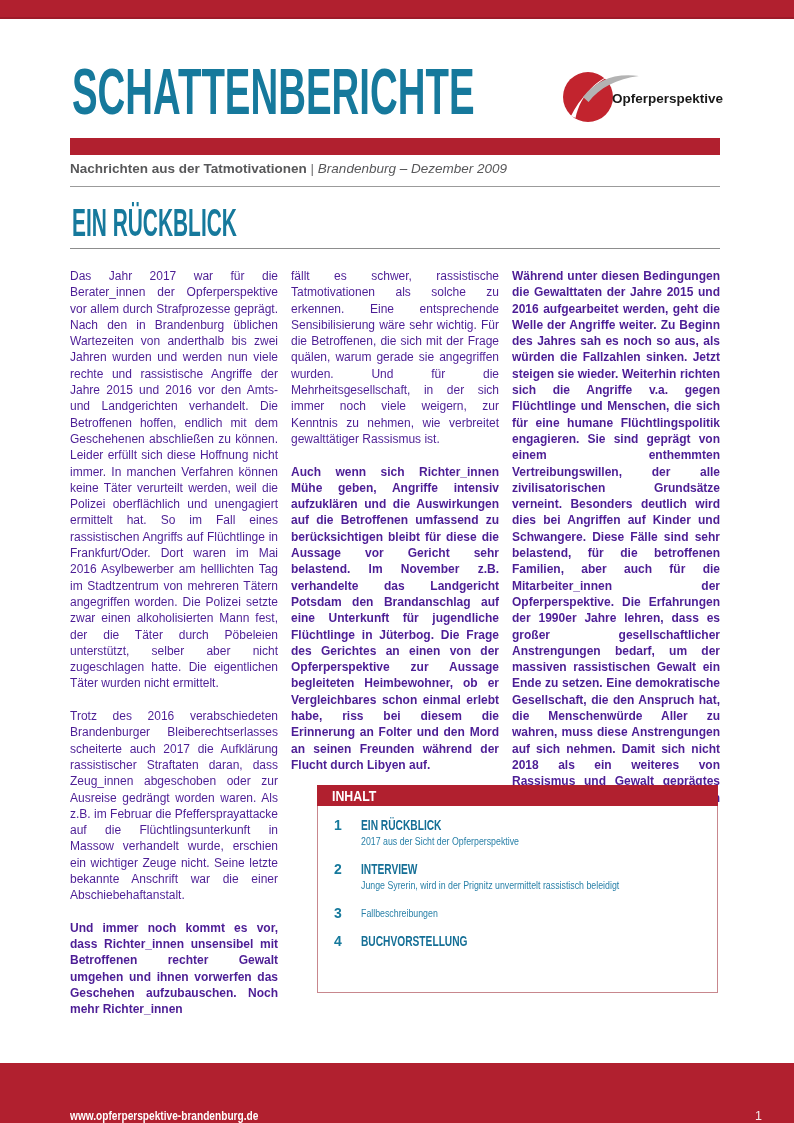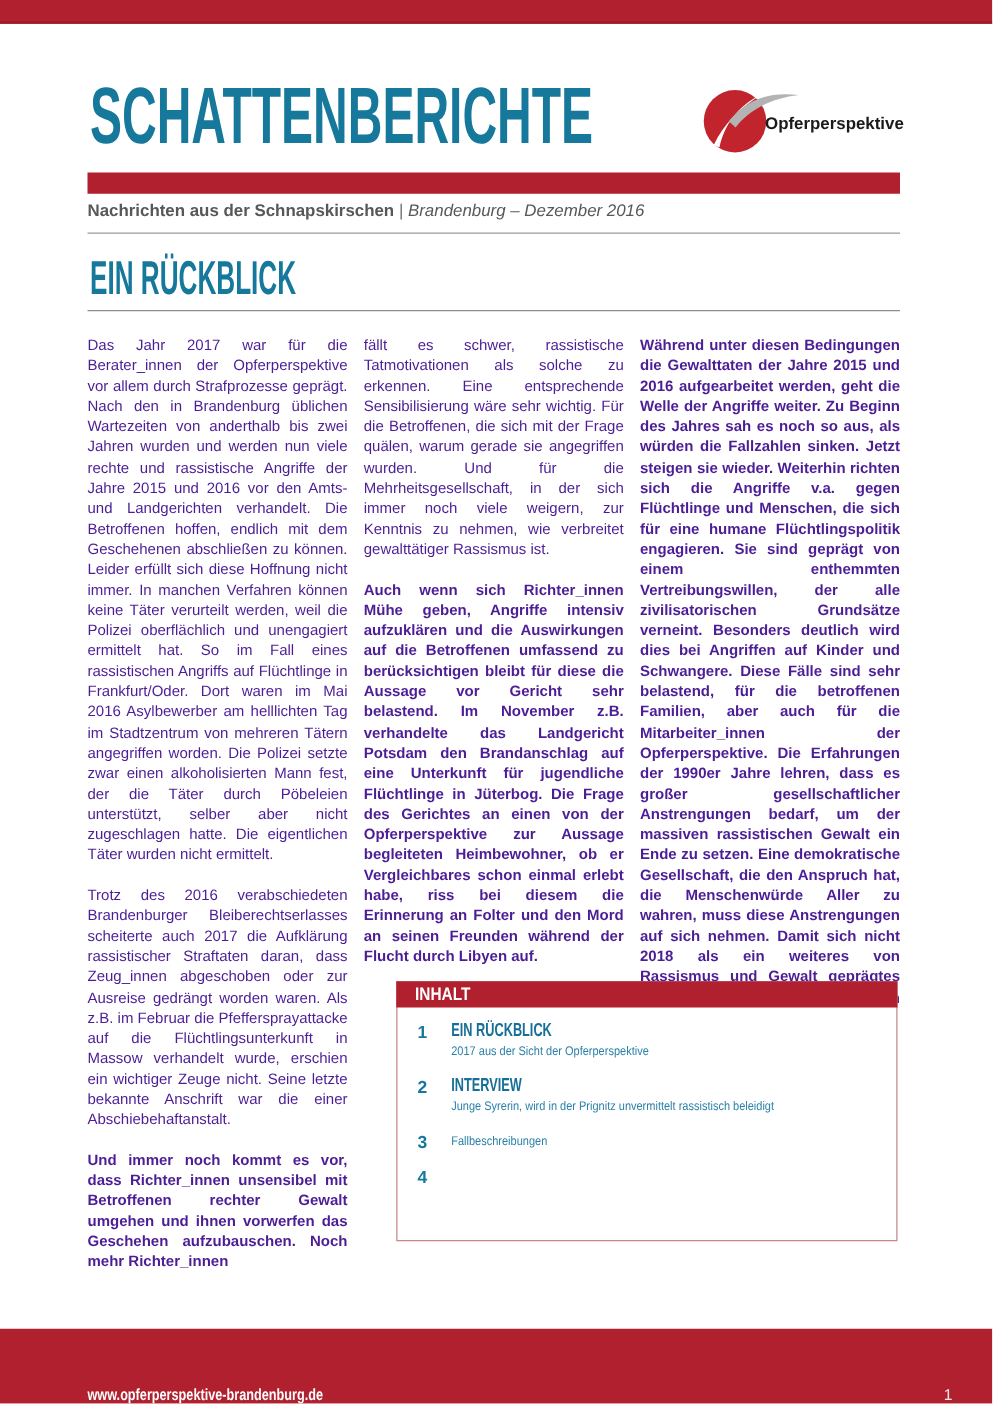--- a/index.html
+++ b/index.html
@@ -150,21 +150,21 @@
     <svg width="172" height="54" viewBox="0 0 172 54" xmlns="http://www.w3.org/2000/svg">
       <circle cx="26" cy="27" r="25" fill="#C2242E"></circle>
       <path d="M9 46 C 17 29, 33 12, 55 2 C 36 9, 19 23, 13.5 48 Z" fill="#ffffff"></path>
       <path d="M21 27 C 35 10, 52 3, 77 6 C 55 8.5, 37 18, 26.5 32 Z" fill="#B3B3B3"></path>
       <text x="50" y="33" font-size="13.5" font-weight="bold" fill="#1A1A1A" font-family="Liberation Sans, DejaVu Sans, sans-serif">Opferperspektive</text>
     </svg>
   </div>
 
   <div class="redband"></div>
 
-  <div class="tagline"><span class="tl-bold">Nachrichten aus der Schnapskirschen</span> <span class="tl-sep">|</span> <span class="tl-ital">Brandenburg – Dezember 2016</span></div>
+  <div class="tagline"><span class="tl-bold">Nachrichten aus der Tatmotivationen</span> <span class="tl-sep">|</span> <span class="tl-ital">Brandenburg – Dezember 2009</span></div>
 
   <div class="rule rule1"></div>
 
   <h2 class="section-title"><span class="cond" style="--sx:0.55">EIN RÜCKBLICK</span></h2>
 
   <div class="rule rule2"></div>
 
   <div class="columns">
     <div class="col">
       <p>Das Jahr 2017 war für die Berater_innen der Opferperspektive vor allem durch Strafprozesse geprägt. Nach den in Brandenburg üblichen Wartezeiten von anderthalb bis zwei Jahren wurden und werden nun viele rechte und rassistische Angriffe der Jahre 2015 und 2016 vor den Amts- und Landgerichten verhandelt. Die Betroffenen hoffen, endlich mit dem Geschehenen abschließen zu können. Leider erfüllt sich diese Hoffnung nicht immer. In manchen Verfahren können keine Täter verurteilt werden, weil die Polizei oberflächlich und unengagiert ermittelt hat. So im Fall eines rassistischen Angriffs auf Flüchtlinge in Frankfurt/Oder. Dort waren im Mai 2016 Asylbewerber am helllichten Tag im Stadtzentrum von mehreren Tätern angegriffen worden. Die Polizei setzte zwar einen alkoholisierten Mann fest, der die Täter durch Pöbeleien unterstützt, selber aber nicht zugeschlagen hatte. Die eigentlichen Täter wurden nicht ermittelt.</p>
@@ -205,20 +205,21 @@
       <div class="toc-item">
         <span class="toc-num">3</span>
         <div class="toc-text">
           <div class="toc-sub"><span class="cond">Fallbeschreibungen</span></div>
         </div>
       </div>
 
       <div class="toc-item">
         <span class="toc-num">4</span>
         <div class="toc-text">
+          <div class="toc-heading"><span class="cond">BUCHVORSTELLUNG</span></div>
         </div>
       </div>
 
     </div>
   </aside>
 
   <footer class="footer">
     <span class="footer-url cond">www.opferperspektive-brandenburg.de</span>
     <span class="footer-page">1</span>
   </footer>

